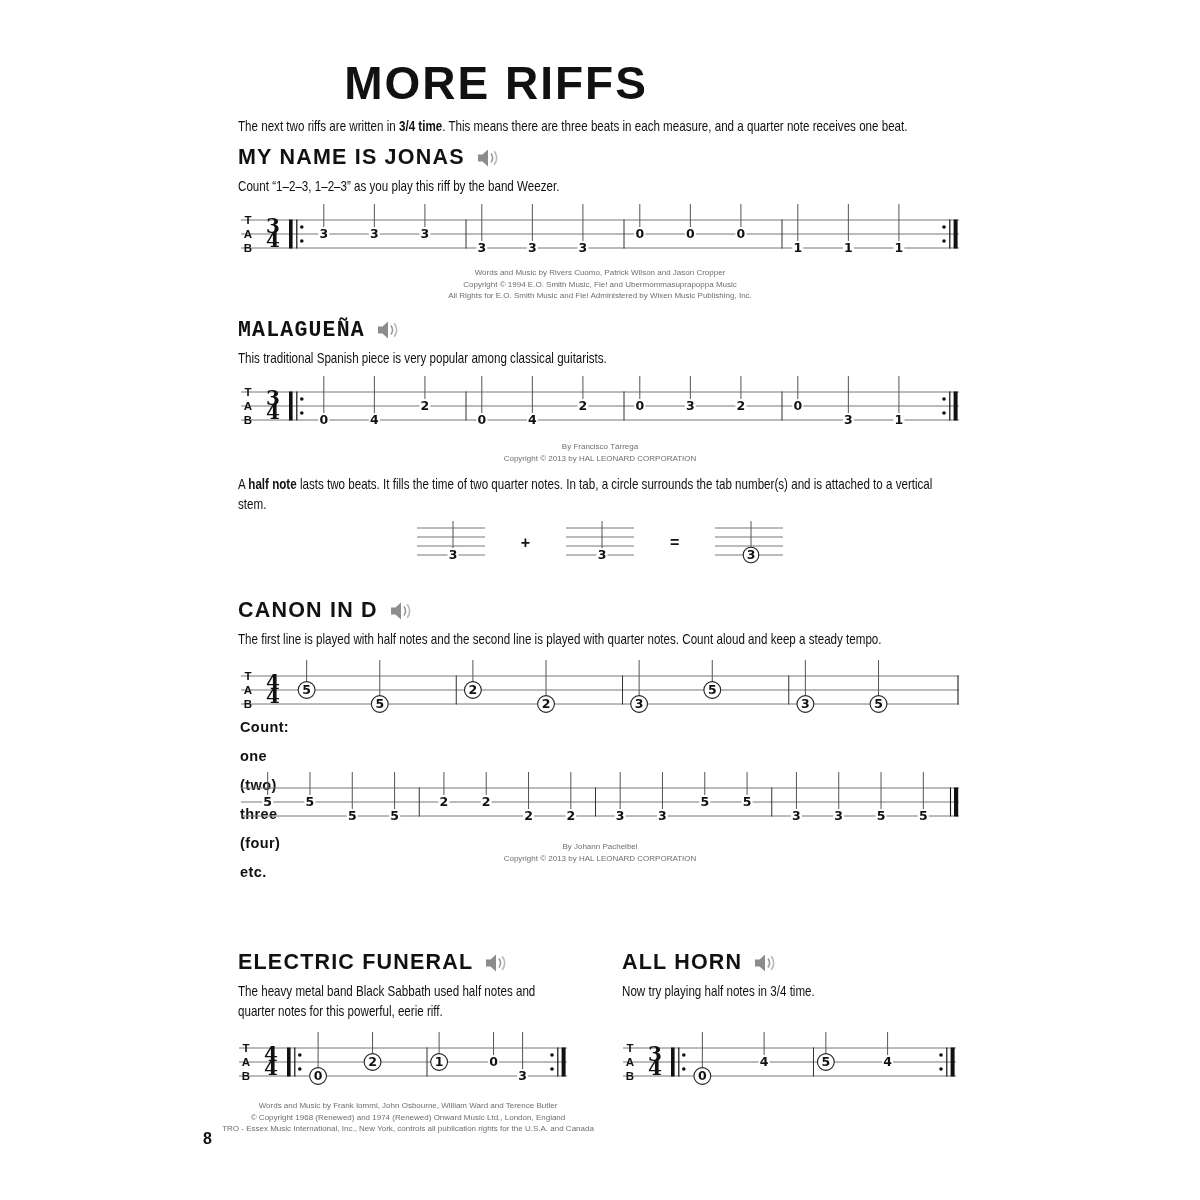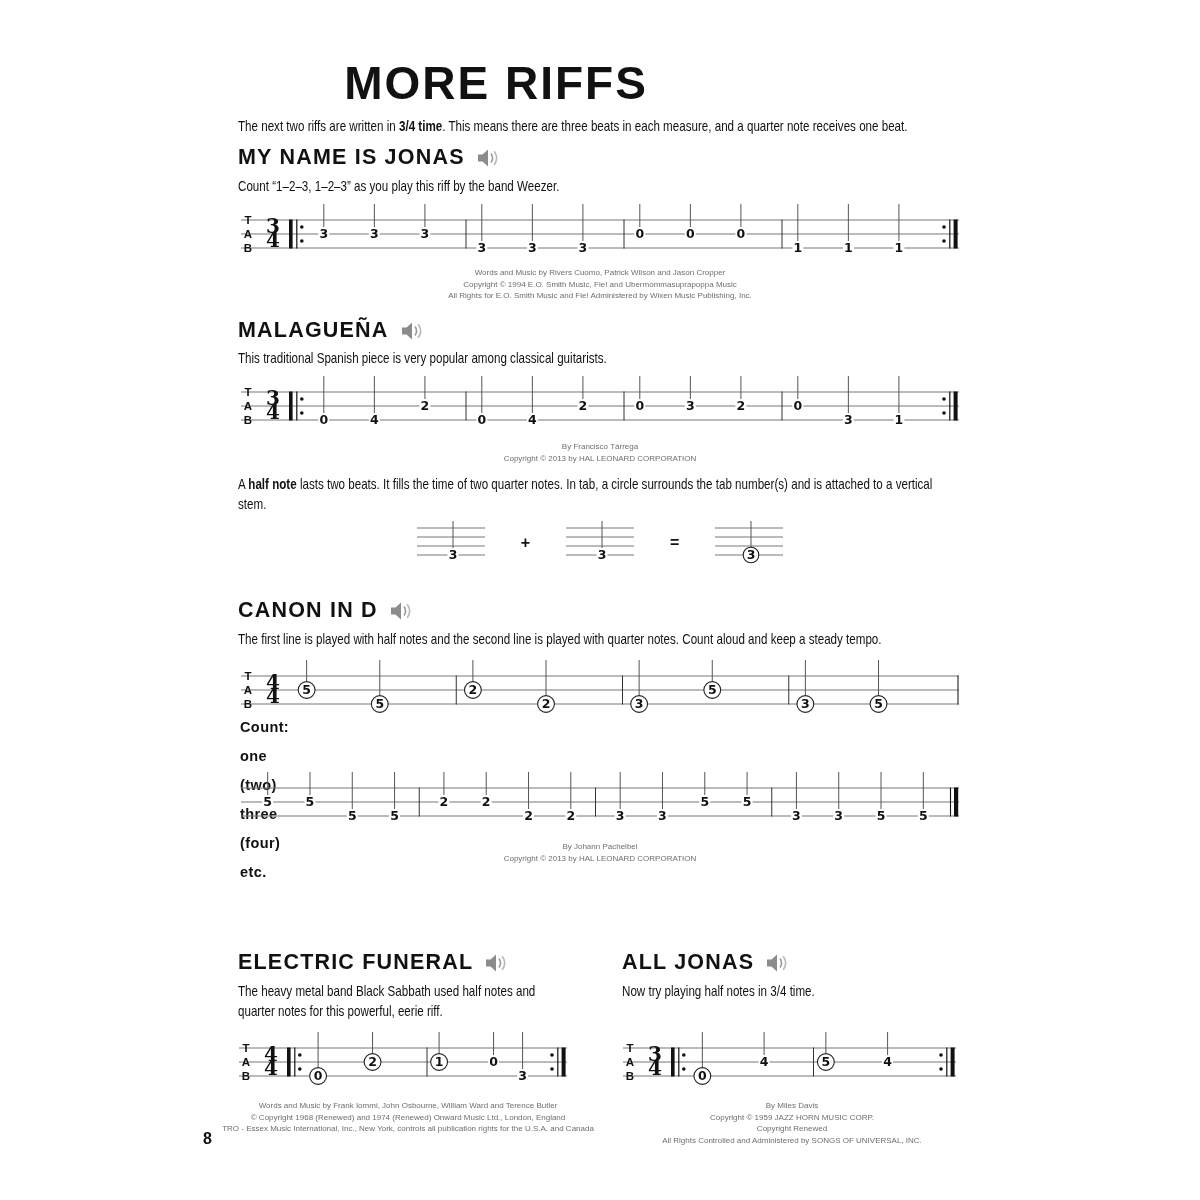--- a/index.html
+++ b/index.html
@@ -103,21 +103,21 @@
       <line x1="658.9200000000001" y1="4" x2="658.9200000000001" y2="41.2" stroke="#555" stroke-width="1"></line>
       <rect x="653.4200000000001" y="41.2" width="11" height="13.6" fill="#fff"></rect>
       <text x="658.9200000000001" y="52.4" font-size="12.5" font-family="&quot;DejaVu Sans&quot;,sans-serif" font-weight="bold" text-anchor="middle" fill="#111">1</text>
     </svg>
   <div class="credits abs" style="top:267px;left:240px;width:720px;">
     <div>Words and Music by Rivers Cuomo, Patrick Wilson and Jason Cropper</div>
     <div>Copyright © 1994 E.O. Smith Music, Fie! and Ubermommasuprapoppa Music</div>
     <div>All Rights for E.O. Smith Music and Fie! Administered by Wixen Music Publishing, Inc.</div>
   </div>
 
-  <div class="heading-row abs" style="top:318px;left:238px;">
+  <div class="heading-row abs" style="top:318px;left:238px;font-family:Liberation Mono, monospace;">
     <span class="heading">MALAGUEÑA</span>
     <svg class="audio" width="24" height="20" viewBox="0 0 24 20">
       <path d="M1 6.5 h4.5 L11 1.5 v17 L5.5 13.5 H1 z" fill="#8c8c8c"></path>
       <path d="M14 5.5 q3.2 4.5 0 9" stroke="#9a9a9a" fill="none" stroke-width="1.6"></path>
       <path d="M17.2 3.2 q5 6.8 0 13.6" stroke="#b9b9b9" fill="none" stroke-width="1.6"></path>
     </svg>
   </div>
   <p class="body-text cond one-line abs" style="top:349px;left:238px;">This traditional Spanish piece is very popular among classical guitarists.</p>
   <svg class="abs" style="top:372px;left:240px;" width="720" height="58" viewBox="0 0 720 58">
       <line x1="1" y1="20" x2="719" y2="20" stroke="#777" stroke-width="1"></line>
@@ -381,21 +381,21 @@
           <text x="284.59000000000003" y="52.4" font-size="12.5" font-family="&quot;DejaVu Sans&quot;,sans-serif" font-weight="bold" text-anchor="middle" fill="#111">3</text>
         </svg>
       <div class="credits" style="width:340px;">
         <div>Words and Music by Frank Iommi, John Osbourne, William Ward and Terence Butler</div>
         <div>© Copyright 1968 (Renewed) and 1974 (Renewed) Onward Music Ltd., London, England</div>
         <div>TRO - Essex Music International, Inc., New York, controls all publication rights for the U.S.A. and Canada</div>
       </div>
     </div>
     <div class="col" style="width:340px;">
       <div class="heading-row">
-        <span class="heading">ALL JONAS</span>
+        <span class="heading">ALL HORN</span>
         <svg class="audio" width="24" height="20" viewBox="0 0 24 20">
           <path d="M1 6.5 h4.5 L11 1.5 v17 L5.5 13.5 H1 z" fill="#8c8c8c"></path>
           <path d="M14 5.5 q3.2 4.5 0 9" stroke="#9a9a9a" fill="none" stroke-width="1.6"></path>
           <path d="M17.2 3.2 q5 6.8 0 13.6" stroke="#b9b9b9" fill="none" stroke-width="1.6"></path>
         </svg>
       </div>
       <div class="desc-block">
         <p class="body-text cond one-line">Now try playing half notes in 3/4 time.</p>
       </div>
       <svg width="335" height="58" viewBox="0 0 335 58">
@@ -422,23 +422,17 @@
           <line x1="142.1" y1="4" x2="142.1" y2="27.2" stroke="#555" stroke-width="1"></line>
           <rect x="136.6" y="27.2" width="11" height="13.6" fill="#fff"></rect>
           <text x="142.1" y="38.4" font-size="12.5" font-family="&quot;DejaVu Sans&quot;,sans-serif" font-weight="bold" text-anchor="middle" fill="#111">4</text>
           <line x1="203.85000000000002" y1="4" x2="203.85000000000002" y2="25.6" stroke="#555" stroke-width="1"></line>
           <circle cx="203.85000000000002" cy="34" r="8.4" fill="#fff" stroke="#222" stroke-width="1.1"></circle>
           <text x="203.85000000000002" y="38.4" font-size="12.5" font-family="&quot;DejaVu Sans&quot;,sans-serif" font-weight="bold" text-anchor="middle" fill="#111">5</text>
           <line x1="265.6" y1="4" x2="265.6" y2="27.2" stroke="#555" stroke-width="1"></line>
           <rect x="260.1" y="27.2" width="11" height="13.6" fill="#fff"></rect>
           <text x="265.6" y="38.4" font-size="12.5" font-family="&quot;DejaVu Sans&quot;,sans-serif" font-weight="bold" text-anchor="middle" fill="#111">4</text>
         </svg>
-      <div class="credits" style="width:340px;">
-        <div>By Miles Davis</div>
-        <div>Copyright © 1959 JAZZ HORN MUSIC CORP.</div>
-        <div>Copyright Renewed</div>
-        <div>All Rights Controlled and Administered by SONGS OF UNIVERSAL, INC.</div>
-      </div>
     </div>
   </div>
 
   <div class="pagenum" style="left:203px;top:1130px;">8</div>
 </div>
 
 </body></html>

